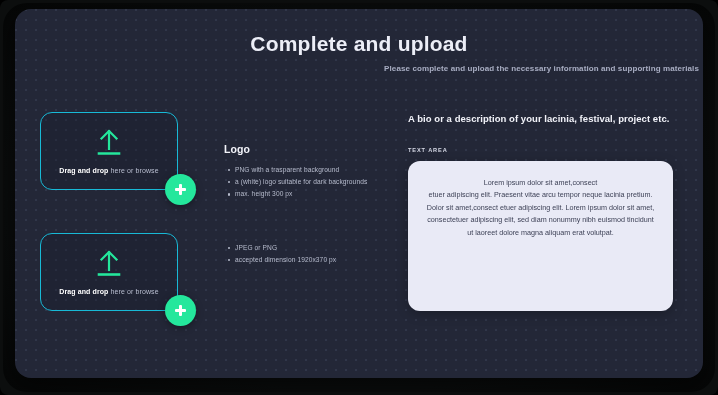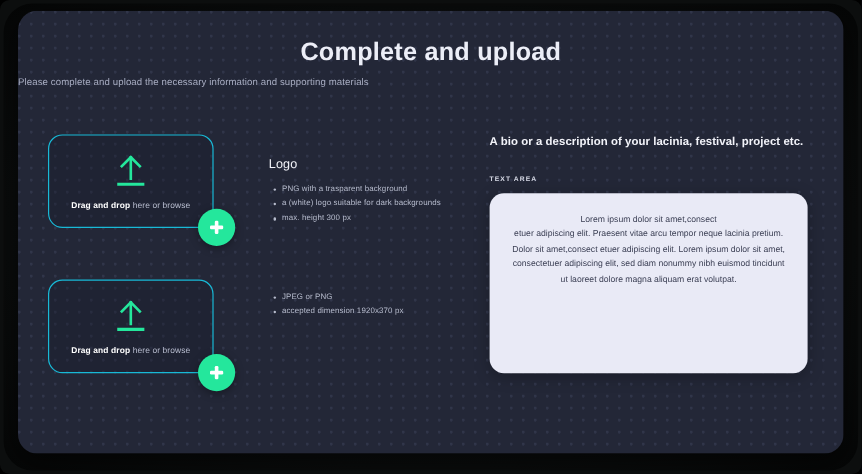--- a/index.html
+++ b/index.html
@@ -56,24 +56,25 @@
     text-align: center;
     color: #eceef7;
     font-size: 21px;
     font-weight: bold;
     letter-spacing: 0.2px;
   }
   .page-subtitle {
     position: absolute;
     left: 0; right: 4px;
     top: 55px;
-    text-align: left;
+    text-align: right;
     color: #a8adc2;
     font-size: 8px;
     letter-spacing: 0.1px;
+    font-weight: bold;
   }
 
   
   .upload-group { position: absolute; }
   .upload-group.logo    { left: 25px; top: 103px; }
   .upload-group.header  { left: 25px; top: 224px; }
 
   .dropzone {
     position: relative;
     width: 138px;
@@ -142,22 +143,22 @@
   }
 
   
   .spec-block { position: absolute; }
   .spec-block.logo   { left: 209px; top: 122px; width: 175px; }
   .spec-block.header { left: 209px; top: 233px; width: 175px; }
 
   .spec-title {
     color: #f2f3f9;
     font-size: 10.5px;
-    font-weight: normal;
-    margin: 0 0 9px 0;
+    font-weight: bold;
+    margin: 12px 0 9px 0;
     letter-spacing: 0.1px;
   }
   .spec-list {
     margin: 0;
     padding: 0 0 0 11px;
     list-style: none;
   }
   .spec-list li {
     position: relative;
     color: #b7bccd;

